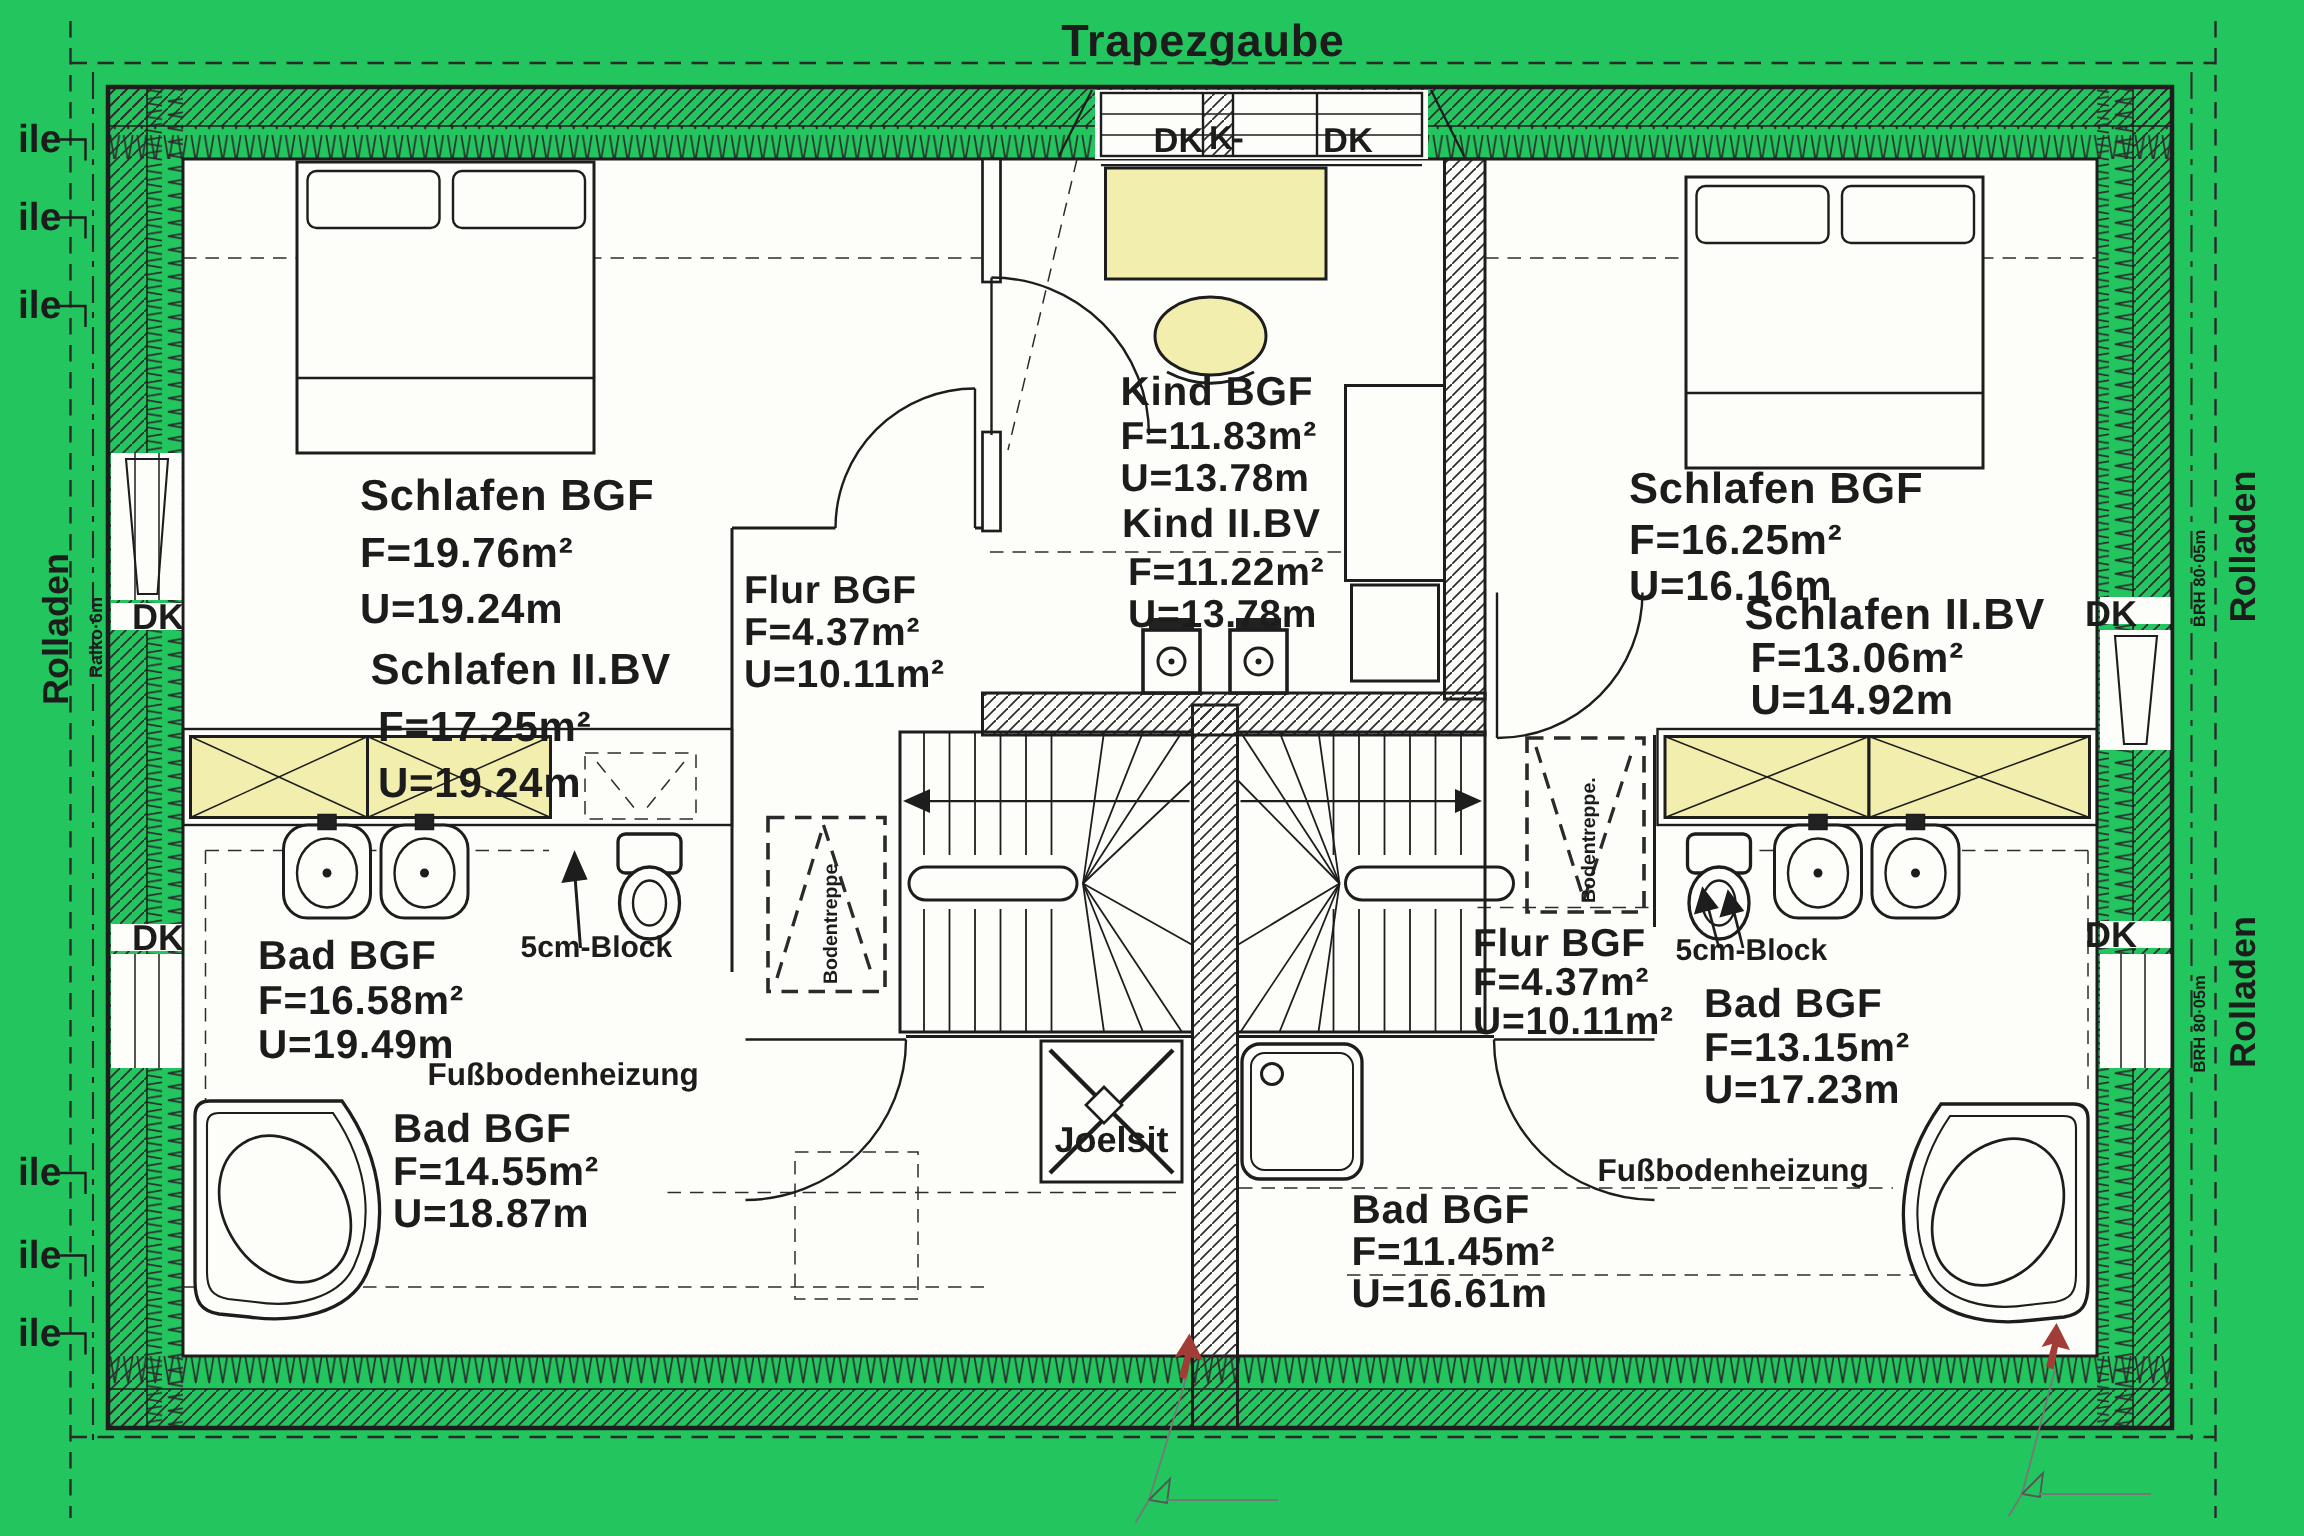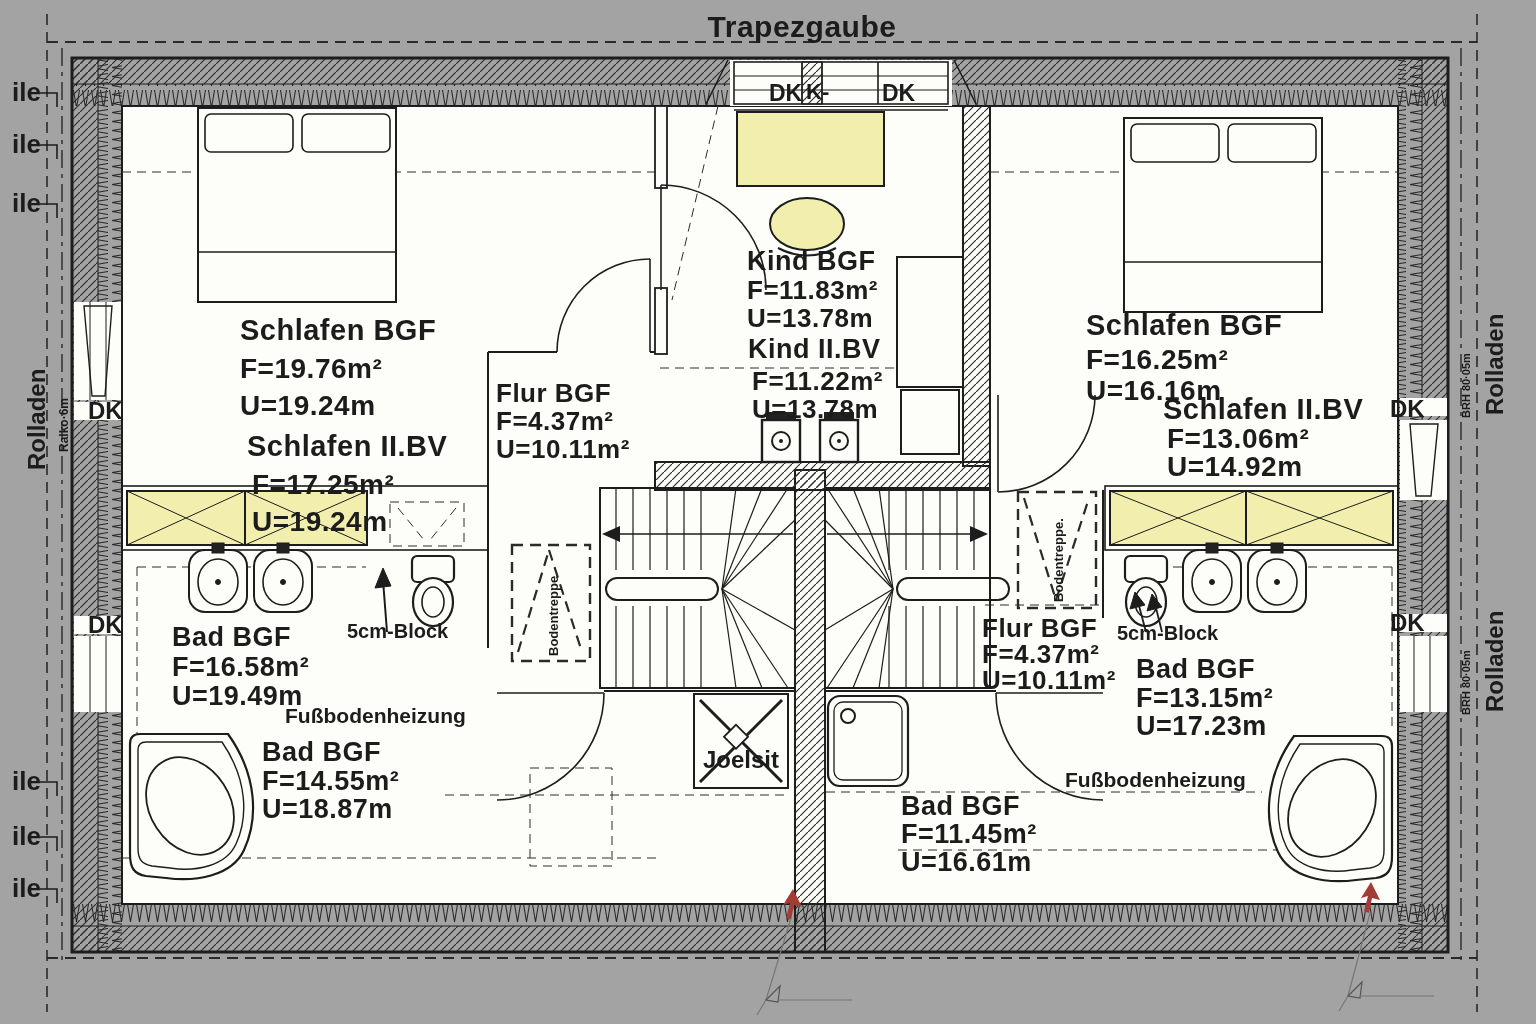--- a/index.html
+++ b/index.html
@@ -1,16 +1,16 @@
 <!DOCTYPE html>
 <html><head>
 <meta charset="utf-8">
 <style>
   html,body{margin:0;padding:0;background:#eceae4;}
-  .stage{position:relative;width:1536px;height:1024px;background:#a3a3a3;overflow:hidden;}
+  .stage{position:relative;width:1536px;height:1024px;background:#22c55e;overflow:hidden;}
   svg{display:block;}
   text{font-family:"Liberation Sans","DejaVu Sans",sans-serif;fill:#1c1c1c;}
   .b{font-weight:700;}
   .room{font-weight:700;letter-spacing:.5px;}
   .ann{font-weight:700;}
   .ln{stroke:#1d1d1d;fill:none;}
   .dash{stroke:#2a2a2a;fill:none;stroke-dasharray:11 7;}
   .dashdot{stroke:#2a2a2a;fill:none;stroke-dasharray:18 6 4 6;}
   .thin-dash{stroke:#2c2c2c;fill:none;stroke-dasharray:9 6;}
   .furn{stroke:#1d1d1d;fill:#fdfdfa;}

